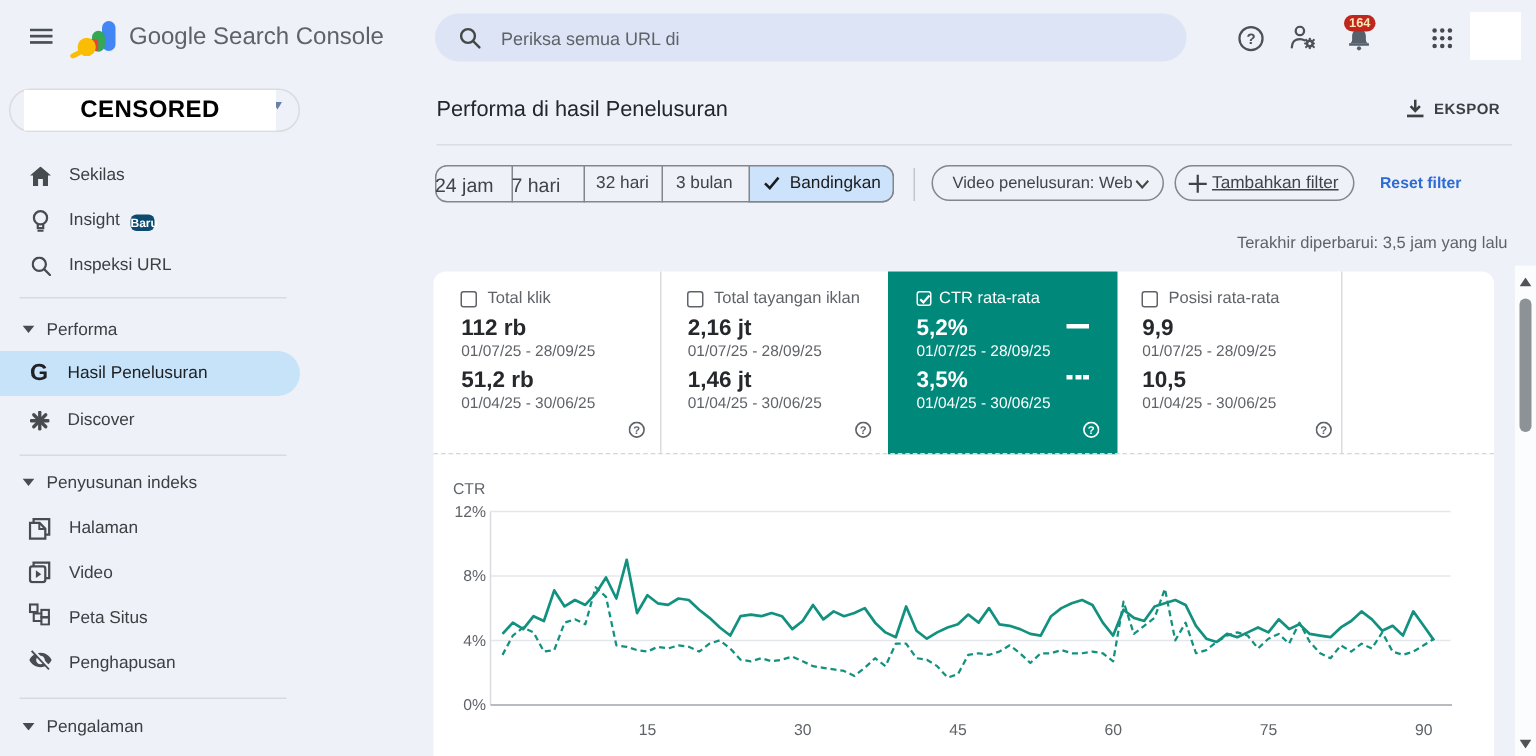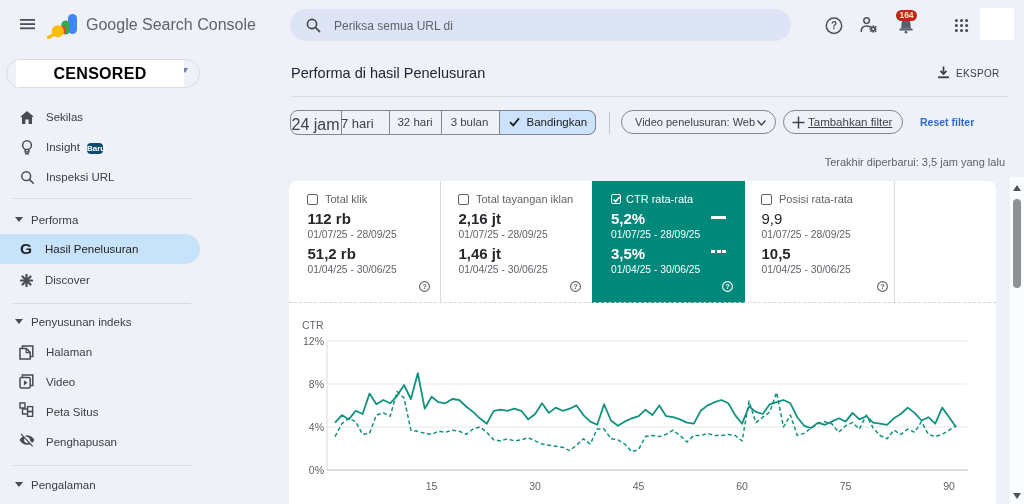--- a/index.html
+++ b/index.html
@@ -166,29 +166,29 @@
 <svg class="abs" style="left:15px;top:482px" width="8" height="5" viewBox="0 0 8 5">
     <path d="M0 0 L8 0 L4 5 Z" fill="#474c51"></path>
   </svg>
 <div class="abs" style="left:31px;top:478px;font-size:11.5px;color:#3c4043;line-height:14px;">Pengalaman</div>
 
 <div class="abs" style="left:291px;top:65px;font-size:14.5px;font-weight:normal;color:#23262a;letter-spacing:0px;">Performa di hasil Penelusuran</div>
 <svg class="abs" style="left:937px;top:66px" width="13" height="13" viewBox="0 0 13 13">
   <path d="M6.5 0.5 L6.5 7.5 M3.4 4.8 L6.5 8 L9.6 4.8" fill="none" stroke="#3c4043" stroke-width="1.7"></path>
   <rect x="1" y="10.4" width="11" height="1.8" fill="#3c4043"></rect>
 </svg>
-<div class="abs" style="left:956px;top:68px;font-size:10px;font-weight:normal;color:#3c4043;letter-spacing:0.3px;">EKSPOR</div>
+<div class="abs" style="left:956px;top:68px;font-size:10px;font-weight:bold;color:#3c4043;letter-spacing:0.3px;">EKSPOR</div>
 <div class="abs" style="left:291px;top:96px;width:717px;height:1px;background:#d9dde1;"></div>
 
 <div class="abs" style="left:290px;top:109.5px;width:305.5px;height:25px;border:1px solid #81878c;border-radius:8px;background:transparent;"></div>
 <div class="abs" style="left:341px;top:109.5px;width:1px;height:25px;background:#81878c;"></div>
 <div class="abs" style="left:389px;top:109.5px;width:1px;height:25px;background:#81878c;"></div>
 <div class="abs" style="left:441px;top:109.5px;width:1px;height:25px;background:#81878c;"></div>
 <div class="abs" style="left:498.5px;top:109.5px;width:97px;height:25px;background:#cde2fb;border:1px solid #81878c;border-radius:0 8px 8px 0;"></div>
-<div class="abs" style="left:290px;top:116px;width:51px;text-align:center;font-size:16px;color:#3f4449;">24 jam</div>
+<div class="abs" style="left:290px;top:116px;width:51px;text-align:left;font-size:13px;color:#3f4449;">24 jam</div>
 <div class="abs" style="left:341px;top:116px;width:48px;text-align:left;font-size:13px;color:#3f4449;">7 hari</div>
 <div class="abs" style="left:389px;top:116px;width:52px;text-align:center;font-size:11.5px;color:#3f4449;">32 hari</div>
 <div class="abs" style="left:441px;top:116px;width:57px;text-align:center;font-size:11.5px;color:#3f4449;">3 bulan</div>
 <svg class="abs" style="left:509px;top:117px" width="11" height="10" viewBox="0 0 11 10">
     <path d="M1 5.2 L4.2 8.4 L10 1.4" fill="none" stroke="#1a1c1e" stroke-width="1.7"></path>
   </svg>
 <div class="abs" style="left:526.5px;top:116px;font-size:11.5px;color:#1a1c1e;">Bandingkan</div>
 
 <div class="abs" style="left:609px;top:112px;width:1px;height:22px;background:#c3c7cb;"></div>
 
@@ -250,21 +250,21 @@
 <div class="abs" style="left:711px;top:250px;width:4px;height:3.4px;background:#ffffff;"></div>
 <div class="abs" style="left:716.5px;top:250px;width:4px;height:3.4px;background:#ffffff;"></div>
 <div class="abs" style="left:722px;top:250px;width:4px;height:3.4px;background:#ffffff;"></div>
 <svg class="abs" style="left:722px;top:281px" width="11" height="11" viewBox="0 0 11 11">
     <circle cx="5.5" cy="5.5" r="4.9" fill="none" stroke="#ffffff" stroke-width="1.1"></circle>
     <text x="5.5" y="8.2" font-size="7.5" font-weight="bold" fill="#ffffff" text-anchor="middle">?</text>
   </svg>
 
 <div class="abs" style="left:761px;top:194px;width:11px;height:11px;border:1.5px solid #5f6368;border-radius:2px;"></div>
 <div class="abs" style="left:779px;top:193px;font-size:11px;color:#5f6368;line-height:13px;">Posisi rata-rata</div>
-<div class="abs" style="left:761.5px;top:210px;font-size:15px;font-weight:normal;line-height:17px;color:#26282b;">9,9</div>
+<div class="abs" style="left:761.5px;top:210px;font-size:15px;font-weight:bold;line-height:17px;color:#26282b;">9,9</div>
 <div class="abs" style="left:761.5px;top:229px;font-size:10.3px;color:#5f6368;line-height:12px;">01/07/25 - 28/09/25</div>
 <div class="abs" style="left:761.5px;top:245px;font-size:15px;font-weight:bold;line-height:17px;color:#26282b;">10,5</div>
 <div class="abs" style="left:761.5px;top:264px;font-size:10.3px;color:#5f6368;line-height:12px;">01/04/25 - 30/06/25</div>
 <svg class="abs" style="left:877px;top:281px" width="11" height="11" viewBox="0 0 11 11">
     <circle cx="5.5" cy="5.5" r="4.9" fill="none" stroke="#5f6368" stroke-width="1.1"></circle>
     <text x="5.5" y="8.2" font-size="7.5" font-weight="bold" fill="#5f6368" text-anchor="middle">?</text>
   </svg>
 
 <svg class="abs" style="left:289px;top:303px;background:#ffffff;" width="707" height="201" viewBox="0 0 707 201">
   <text x="13" y="26" font-size="10.5" fill="#5f6368">CTR</text>

